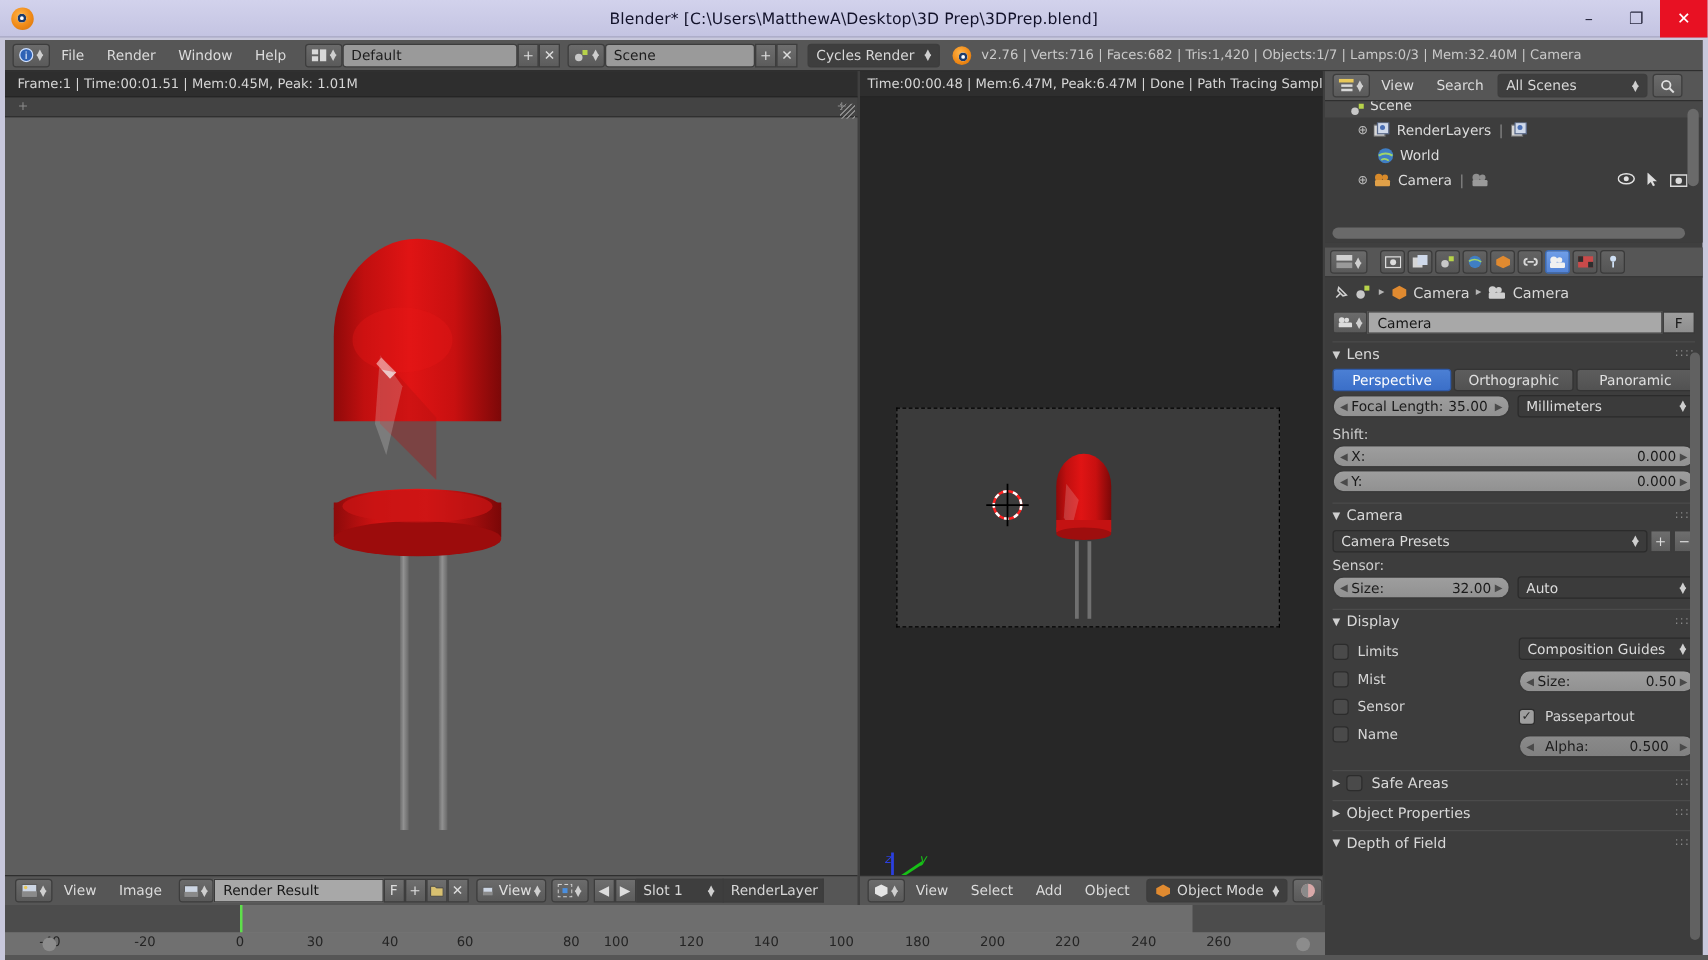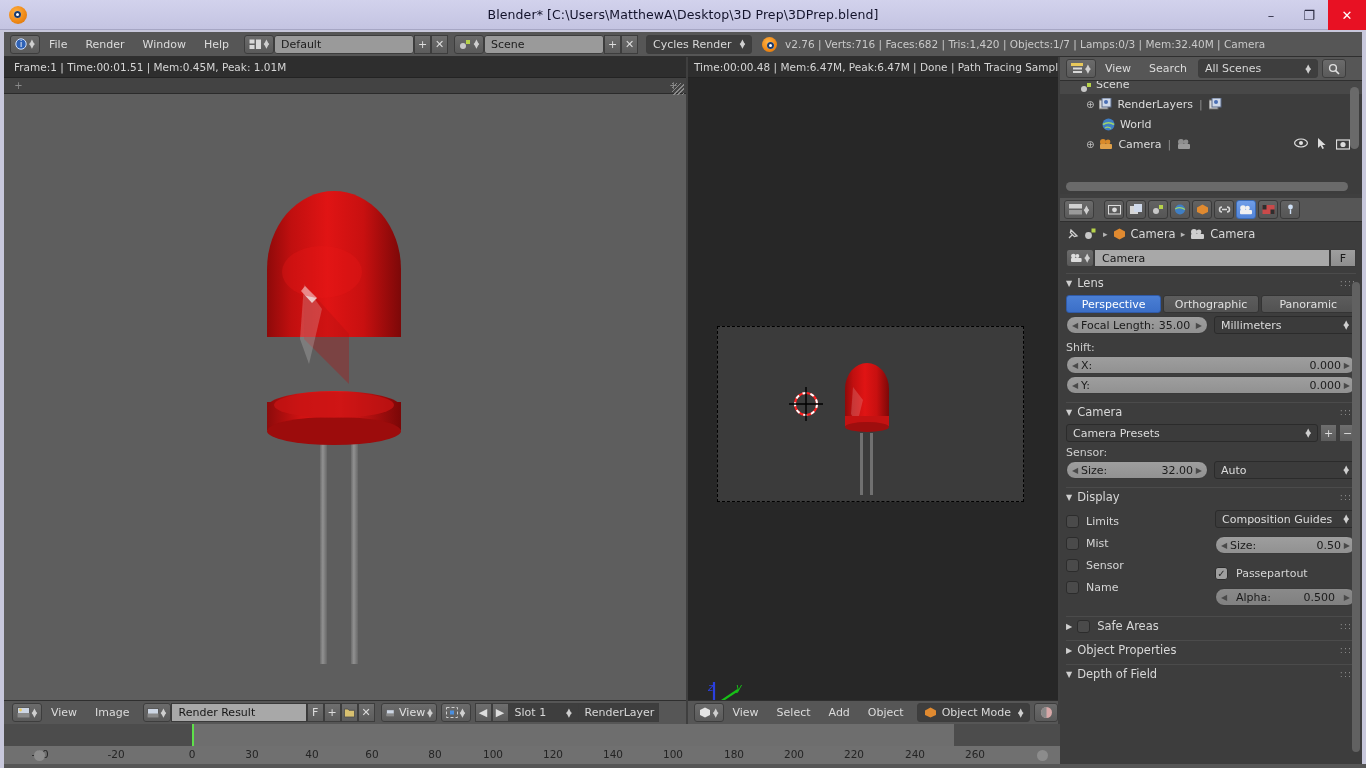--- a/index.html
+++ b/index.html
@@ -768,21 +768,21 @@
       <div style="position:absolute;left:188px;top:0;width:2px;height:22px;background:#5ee04a"></div>
       <div style="position:absolute;left:950px;top:0;width:106px;height:22px;background:#4c4c4c"></div>
     </div>
     <div id="tl-ruler">
       <div class="tick" style="left:36px">-40</div>
       <div class="tick" style="left:112px">-20</div>
       <div class="tick" style="left:188px">0</div>
       <div class="tick" style="left:248px">30</div>
       <div class="tick" style="left:308px">40</div>
       <div class="tick" style="left:368px">60</div>
-      <div class="tick" style="left:431px">80</div>
+      <div class="tick" style="left:453px">80</div>
       <div class="tick" style="left:489px">100</div>
       <div class="tick" style="left:549px">120</div>
       <div class="tick" style="left:609px">140</div>
       <div class="tick" style="left:669px">100</div>
       <div class="tick" style="left:730px">180</div>
       <div class="tick" style="left:790px">200</div>
       <div class="tick" style="left:850px">220</div>
       <div class="tick" style="left:911px">240</div>
       <div class="tick" style="left:971px">260</div>
       <div style="position:absolute;left:30px;top:4px;width:11px;height:11px;border-radius:6px;background:#8c8c8c"></div>

